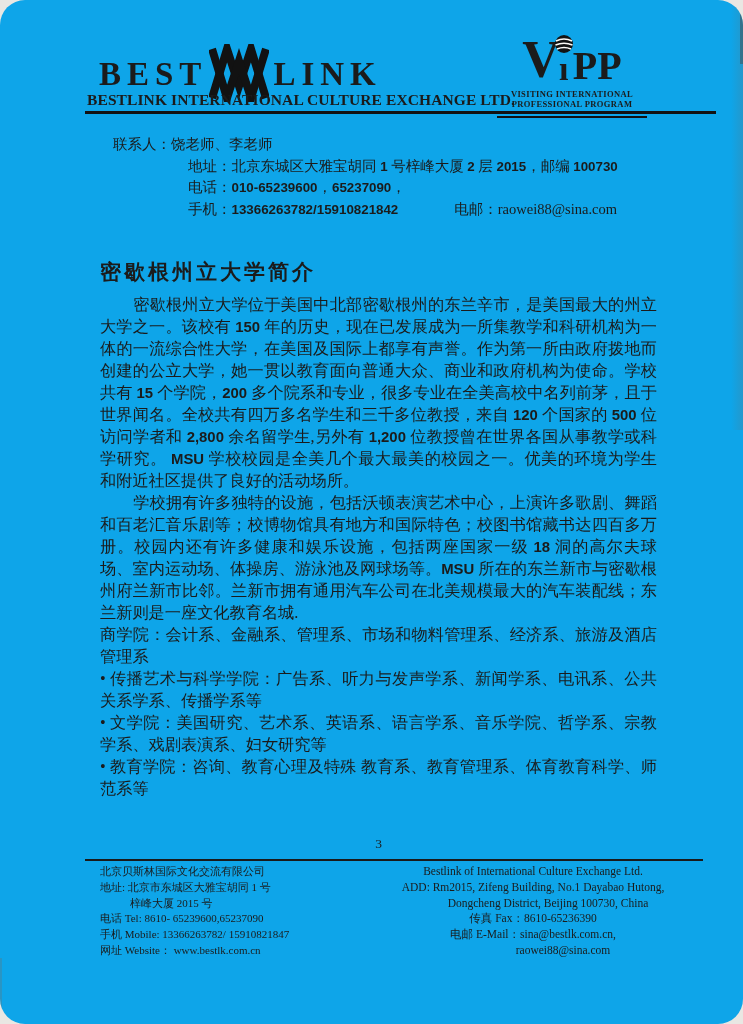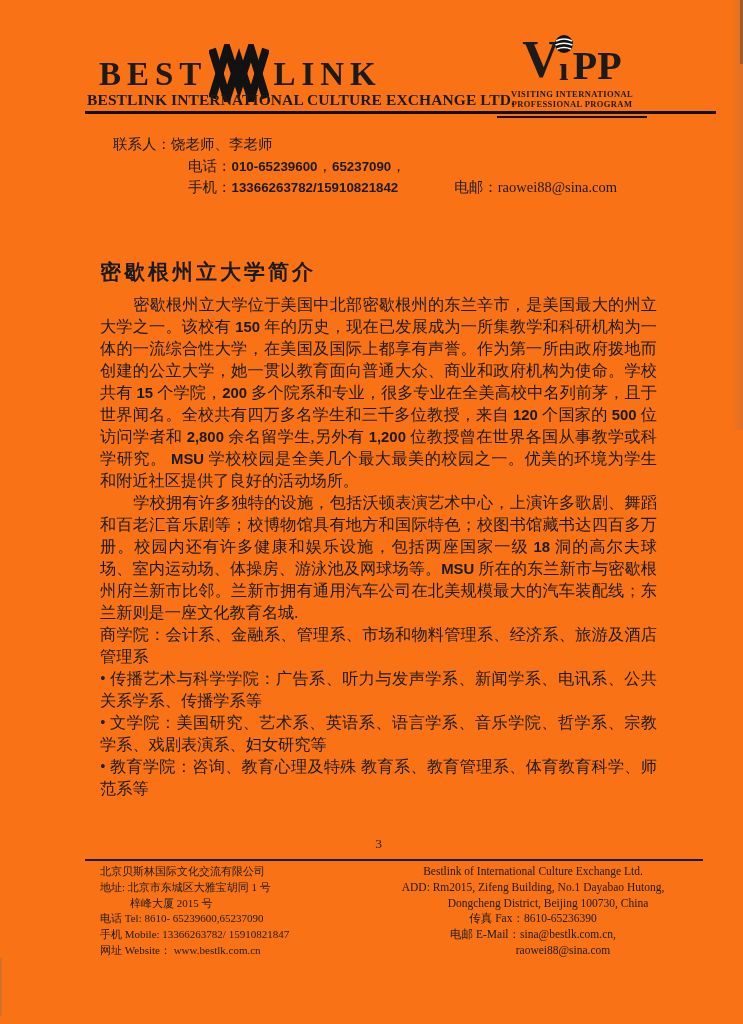--- a/index.html
+++ b/index.html
@@ -1,20 +1,20 @@
 <!DOCTYPE html>
 <html><head>
 <meta charset="utf-8">
 <title>密歇根州立大学简介</title>
 <style>
   html,body{margin:0;padding:0;background:#e9e7e3;}
   .page{
     position:relative;width:743px;height:1024px;margin:0 auto;
-    background:#f97316;overflow:hidden;
-    font-family:"Liberation Serif", serif;color:#1b1b1b;
+    background:#0ea5e9;overflow:hidden;
+    font-family:"Liberation Serif", serif;color:#1b1b1b;border-radius:25px;
   }
   
   .scan-edge-right{position:absolute;top:0;right:0;width:12px;height:430px;
     background:linear-gradient(to right, rgba(110,106,100,0), rgba(110,106,100,0.22));}
   .scan-corner{position:absolute;top:0;right:0;width:3px;height:64px;background:rgba(70,66,60,0.45);}
   .scan-mark-bl{position:absolute;left:0;bottom:8px;width:2px;height:58px;background:rgba(110,106,100,0.28);}
   
   .bestlink-logo{position:absolute;left:99px;top:44px;display:flex;align-items:center;}
   .best-word{font-weight:bold;font-size:33px;letter-spacing:6px;line-height:1;transform:scaleY(1.05);}
   .monogram{margin:0 4px 0 2px;display:block;}
@@ -85,20 +85,21 @@
       <span class="vipp-pp">PP</span>
     </div>
     <div class="vipp-caption">
       <div>VISITING INTERNATIONAL</div>
       <div>PROFESSIONAL PROGRAM</div>
     </div>
   </div>
 
   <div class="contact">
     <p class="row numbold">联系人：饶老师、李老师</p>
+    <p class="row ind numbold">地址：北京东城区大雅宝胡同 <span class="num">1</span> 号梓峰大厦 <span class="num">2</span> 层 <span class="num">2015</span>，邮编 <span class="num">100730</span></p>
     <p class="row ind numbold">电话：<span class="num">010-65239600</span>，<span class="num">65237090</span>，</p>
     <p class="row ind"><span class="numbold">手机：<span class="num">13366263782/15910821842</span></span><span class="gap"></span><span>电邮：raowei88@sina.com</span></p>
   </div>
 
   <h1 class="doc-title">密歇根州立大学简介</h1>
 
   <div class="doc-body">
       <p class="para numbold indent">密歇根州立大学位于美国中北部密歇根州的东兰辛市，是美国最大的州立大学之一。该校有 <span class="num">150</span> 年的历史，现在已发展成为一所集教学和科研机构为一体的一流综合性大学，在美国及国际上都享有声誉。作为第一所由政府拨地而创建的公立大学，她一贯以教育面向普通大众、商业和政府机构为使命。学校共有 <span class="num">15</span> 个学院，<span class="num">200</span> 多个院系和专业，很多专业在全美高校中名列前茅，且于世界闻名。全校共有四万多名学生和三千多位教授，来自 <span class="num">120</span> 个国家的 <span class="num">500</span> 位访问学者和 <span class="num">2,800</span> 余名留学生,另外有 <span class="num">1,200</span> 位教授曾在世界各国从事教学或科学研究。 <span class="num">MSU</span> 学校校园是全美几个最大最美的校园之一。优美的环境为学生和附近社区提供了良好的活动场所。</p>
       <p class="para numbold indent">学校拥有许多独特的设施，包括沃顿表演艺术中心，上演许多歌剧、舞蹈和百老汇音乐剧等；校博物馆具有地方和国际特色；校图书馆藏书达四百多万册。校园内还有许多健康和娱乐设施，包括两座国家一级 <span class="num">18</span> 洞的高尔夫球场、室内运动场、体操房、游泳池及网球场等。<span class="num">MSU</span> 所在的东兰新市与密歇根州府兰新市比邻。兰新市拥有通用汽车公司在北美规模最大的汽车装配线；东兰新则是一座文化教育名城.</p>
       <p class="para numbold">商学院：会计系、金融系、管理系、市场和物料管理系、经济系、旅游及酒店管理系</p>

